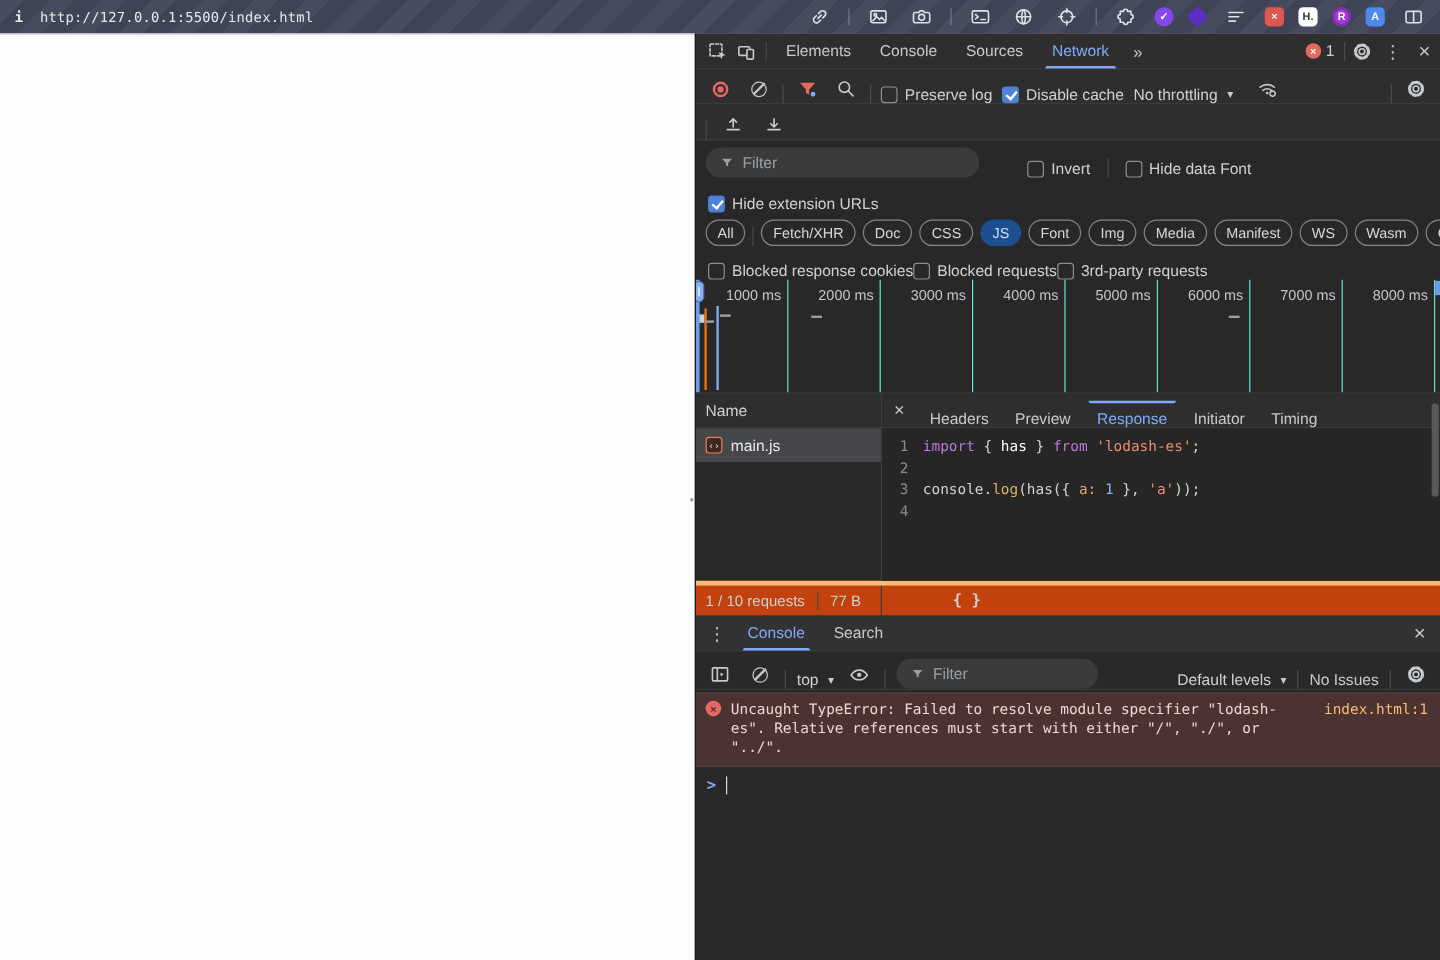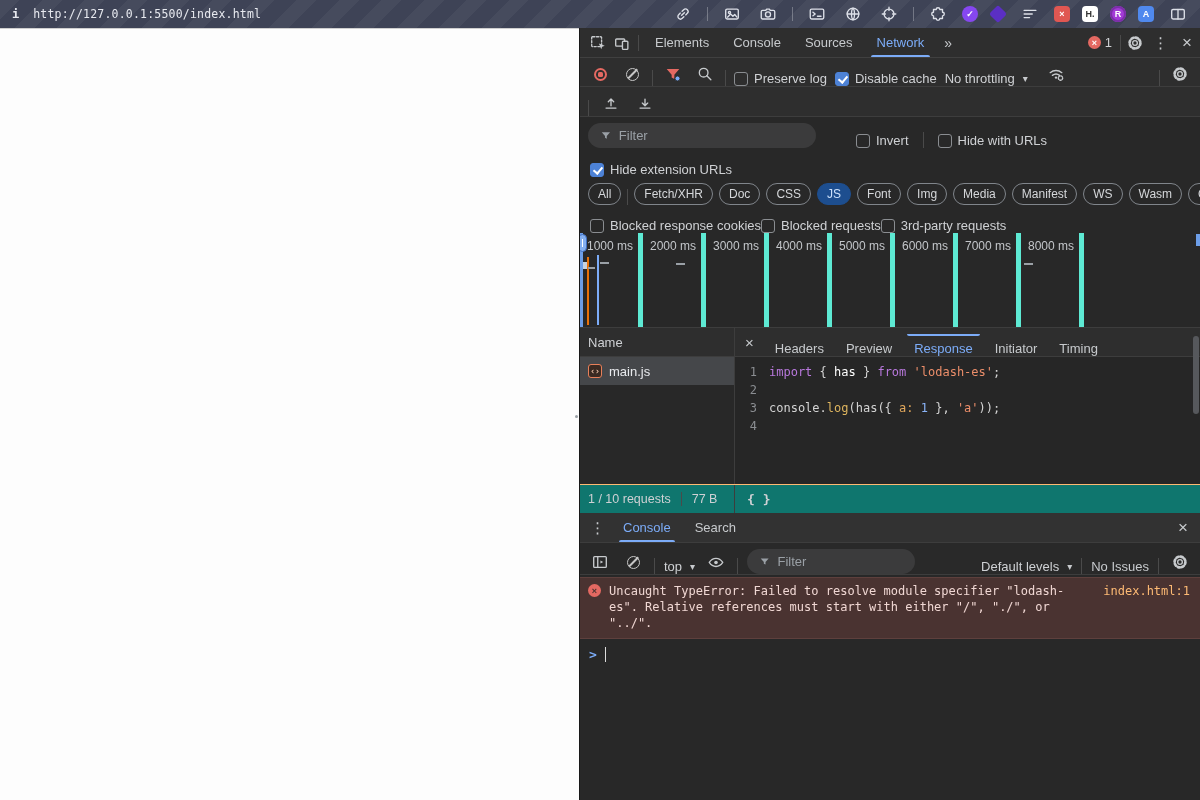--- a/index.html
+++ b/index.html
@@ -81,21 +81,21 @@
   .ext-row { height:29px; padding:0 10px; }
   .chip-row { height:28px; gap:6px; padding:0 8px; }
   .chip { border:1px solid #80858b; border-radius:12px; background:transparent; color:#d5d7da;
     font:12px "Liberation Sans", sans-serif; padding:3px 9px; white-space:nowrap; }
   .chip-active { background:#1d4e8f; border-color:#1d4e8f; color:#cde1fc; }
   .blocked-row { height:28px; padding:0 10px; }
 
   
   .tl { position:relative; height:95px; border-bottom:1px solid #3d3d3d; overflow:hidden; }
   .tl-cols { display:flex; height:100%; }
-  .tl-col { width:63px; flex:none; border-right:5px solid #5eead4; font-size:12px; color:#c3c6ca;
+  .tl-col { width:77px; flex:none; border-right:1px solid #5eead4; font-size:12px; color:#c3c6ca;
     text-align:right; padding:6px 5px 0 0; white-space:nowrap; overflow:visible; }
   .tl-mark { position:absolute; }
   .tl-handle-l { left:0; top:0; bottom:0; width:3px; background:#6d9ee8; }
   .tl-grip { left:-2px; top:1px; width:9px; height:18px; border-radius:5px; background:#85b0f0;
     border:1px solid #3f6fc2; }
   .tl-grip::after { content:""; position:absolute; left:3px; top:4px; width:1px; height:8px; background:#fff; }
   .tl-handle-r { right:0; top:1px; width:4px; height:12px; background:#6d9ee8; }
   .tl-line-o { left:7px; top:24px; bottom:2px; width:2px; background:#e8710a; }
   .tl-line-b { left:17px; top:22px; bottom:2px; width:2px; background:#7cacf8; }
   .tl-sq { left:2px; top:29px; width:5px; height:7px; background:#c8d2e0; }
@@ -121,21 +121,21 @@
   .code-area { flex:1; background:#262626; font:12px "DejaVu Sans Mono", monospace;
     padding-top:6px; overflow:hidden; position:relative; }
   .code-line { display:flex; line-height:18px; }
   .ln { width:34px; flex:none; text-align:right; color:#8a8d91; padding-right:12px; }
   .code-text { white-space:pre; color:#d4d4d4; }
   .tk-kw { color:#b878dc; } .tk-def { color:#ffffff; } .tk-str { color:#ec8e6a; }
   .tk-fn { color:#ddb45e; } .tk-prop { color:#e2a85c; } .tk-num { color:#8ab4f8; }
   .tk-pl { color:#d4d4d4; }
   .vthumb { position:absolute; right:1px; top:8px; width:6px; height:78px; background:#56585c; border-radius:3px; }
 
-  .net-footer { height:29px; background:#0f766e; border-top:1px solid #fdba74; display:flex; font-size:12.5px; }
+  .net-footer { height:29px; background:#c2410c; border-top:4px solid #fdba74; display:flex; font-size:12.5px;gap:47px; }
   .nf-left { width:155px; flex:none; border-right:1px solid #3d3d3d; display:flex; align-items:center;
     gap:10px; padding-left:8px; overflow:hidden; white-space:nowrap; }
   .nf-right { display:flex; align-items:center; padding-left:12px; color:#cfd1d4;
     font:bold 13px "DejaVu Sans Mono", monospace; }
 
   
   .drawer-head { height:30px; background:#323232; border-bottom:1px solid #3d3d3d;
     display:flex; align-items:stretch; padding:0 4px; }
   .drawer-head .kebab { align-self:center; }
   .d-tab { display:flex; align-items:center; padding:0 12px; color:#c7cacd; position:relative; font-size:13px; }
@@ -348,21 +348,21 @@
           </svg>
         <input placeholder="Filter" style="">
       </span>
       <label class="cb-wrap" style="margin-left:26px;">
         <span class="cb"></span>
         <span>Invert</span>
       </label>
       <span class="vsep"></span>
       <label class="cb-wrap">
         <span class="cb"></span>
-        <span>Hide with URLs</span>
+        <span>Hide data Font</span>
       </label>
     </div>
 
     <div class="row ext-row">
       <label class="cb-wrap">
         <span class="cb checked"></span>
         <span>Hide extension URLs</span>
       </label>
     </div>
 

